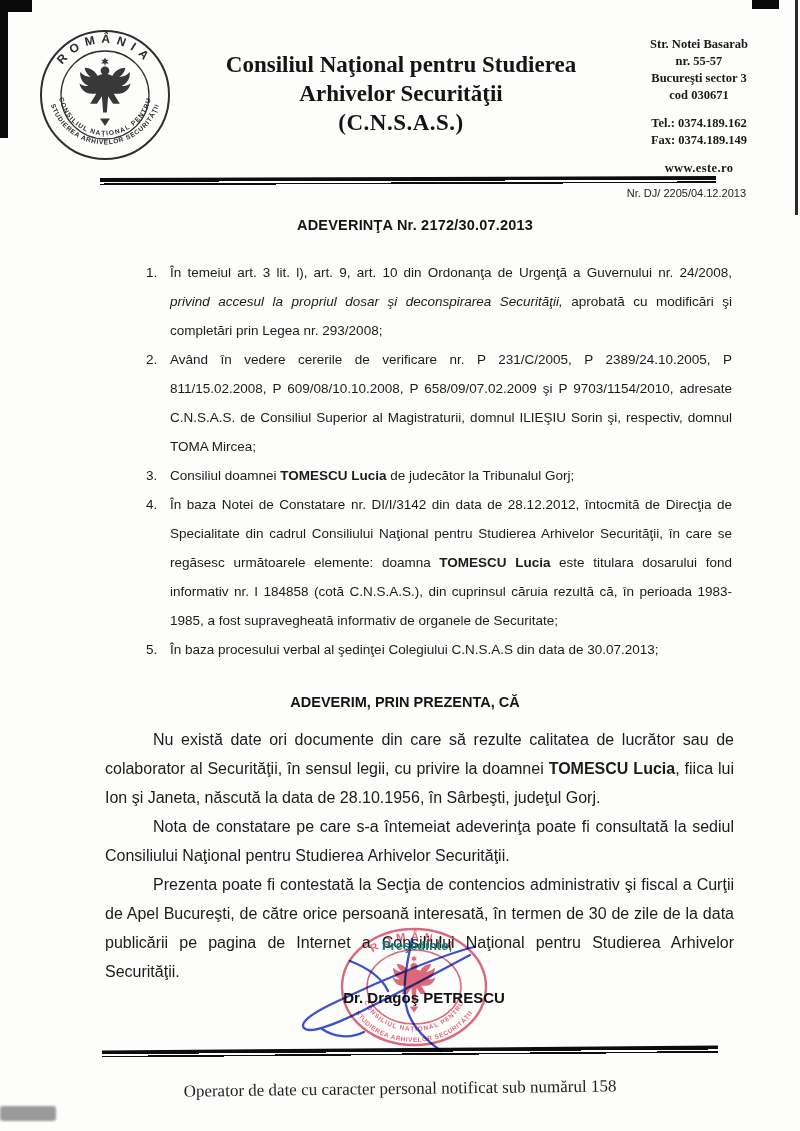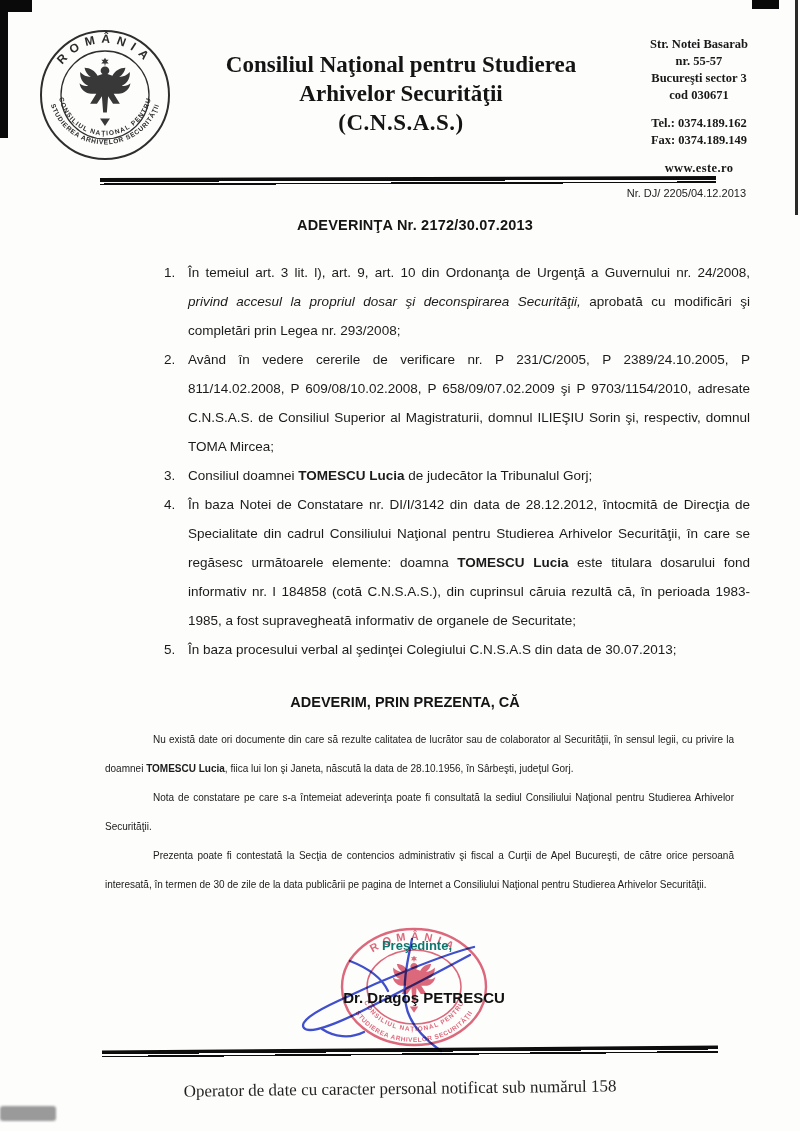--- a/index.html
+++ b/index.html
@@ -37,36 +37,36 @@
   .ref-number {
     position:absolute; left:400px; top:187px; width:346px; text-align:right;
     font-size:11px; color:#222;
   }
   
   .doc-title {
     position:absolute; left:0; top:217px; width:830px; margin:0; text-align:center;
     font-size:14.5px; font-weight:700; color:#151515; letter-spacing:.2px;
   }
   ol.items {
-    position:absolute; left:163px; top:258px; width:587px; margin:0; padding:0;
+    position:absolute; left:145px; top:258px; width:587px; margin:0; padding:0;
     list-style:none; counter-reset:itm;
   }
   ol.items li {
     position:relative; counter-increment:itm; padding-left:25px;
     font-size:13.5px; line-height:29px; text-align:justify; color:#1b1b1b;
   }
   ol.items li::before { content:counter(itm) "."; position:absolute; left:1px; top:0; }
   .certify-heading {
     position:absolute; left:0; top:694px; width:810px; margin:0; text-align:center;
     font-size:14.5px; font-weight:700; color:#151515;
   }
   .paragraphs { position:absolute; left:105px; top:725px; width:629px; }
   .paragraphs p {
     margin:0; text-indent:48px; text-align:justify;
-    font-size:10px; line-height:29px; color:#1b1b1b;
+    font-size:16px; line-height:29px; color:#1b1b1b;
   }
   .b { font-weight:700; }
   .i { font-style:italic; }
   
   .stamp { position:absolute; left:336px; top:923px; width:156px; height:128px; opacity:.85; mix-blend-mode:multiply; }
   .sig-role {
     position:absolute; left:317px; top:938px; width:200px; text-align:center;
     font-size:13px; font-weight:700; color:#0f766e; z-index:3;
   }
   .sig-name {
@@ -137,21 +137,21 @@
     <div class="web">www.este.ro</div>
   </div>
 
   <div class="rule rule-top"></div>
   <div class="ref-number">Nr. DJ/ 2205/04.12.2013</div>
 
   <h1 class="doc-title">ADEVERINŢA Nr. 2172/30.07.2013</h1>
 
   <ol class="items">
       <li><span>În temeiul art. 3 lit. l), art. 9, art. 10 din Ordonanţa de Urgenţă a Guvernului nr. 24/2008, </span><span class="i">privind accesul la propriul dosar şi deconspirarea Securităţii,</span><span> aprobată cu modificări şi completări prin Legea nr. 293/2008;</span></li>
-      <li><span>Având în vedere cererile de verificare nr. P 231/C/2005, P 2389/24.10.2005, P 811/14.02.2008, P 609/08/10.02.2008, P 658/09/07.02.2009 şi P 9703/1154/2010, adresate C.N.S.A.S. de Consiliul Superior al Magistraturii, domnul ILIEŞIU Sorin şi, respectiv, domnul TOMA Mircea;</span></li>
+      <li><span>Având în vedere cererile de verificare nr. P 231/C/2005, P 2389/24.10.2005, P 811/15.02.2008, P 609/08/10.10.2008, P 658/09/07.02.2009 şi P 9703/1154/2010, adresate C.N.S.A.S. de Consiliul Superior al Magistraturii, domnul ILIEŞIU Sorin şi, respectiv, domnul TOMA Mircea;</span></li>
       <li><span>Consiliul doamnei </span><span class="b">TOMESCU Lucia</span><span> de judecător la Tribunalul Gorj;</span></li>
       <li><span>În baza Notei de Constatare nr. DI/I/3142 din data de 28.12.2012, întocmită de Direcţia de Specialitate din cadrul Consiliului Naţional pentru Studierea Arhivelor Securităţii, în care se regăsesc următoarele elemente: doamna </span><span class="b">TOMESCU Lucia</span><span> este titulara dosarului fond informativ nr. I 184858 (cotă C.N.S.A.S.), din cuprinsul căruia rezultă că, în perioada 1983-1985, a fost supravegheată informativ de organele de Securitate;</span></li>
       <li><span>În baza procesului verbal al şedinţei Colegiului C.N.S.A.S din data de 30.07.2013;</span></li>
     </ol>
 
   <h2 class="certify-heading">ADEVERIM, PRIN PREZENTA, CĂ</h2>
 
   <div class="paragraphs">
       <p><span>Nu există date ori documente din care să rezulte calitatea de lucrător sau de colaborator al Securităţii, în sensul legii, cu privire la doamnei </span><span class="b">TOMESCU Lucia</span><span>, fiica lui Ion şi Janeta, născută la data de 28.10.1956, în Sârbeşti, judeţul Gorj.</span></p>
       <p><span>Nota de constatare pe care s-a întemeiat adeverinţa poate fi consultată la sediul Consiliului Naţional pentru Studierea Arhivelor Securităţii.</span></p>

